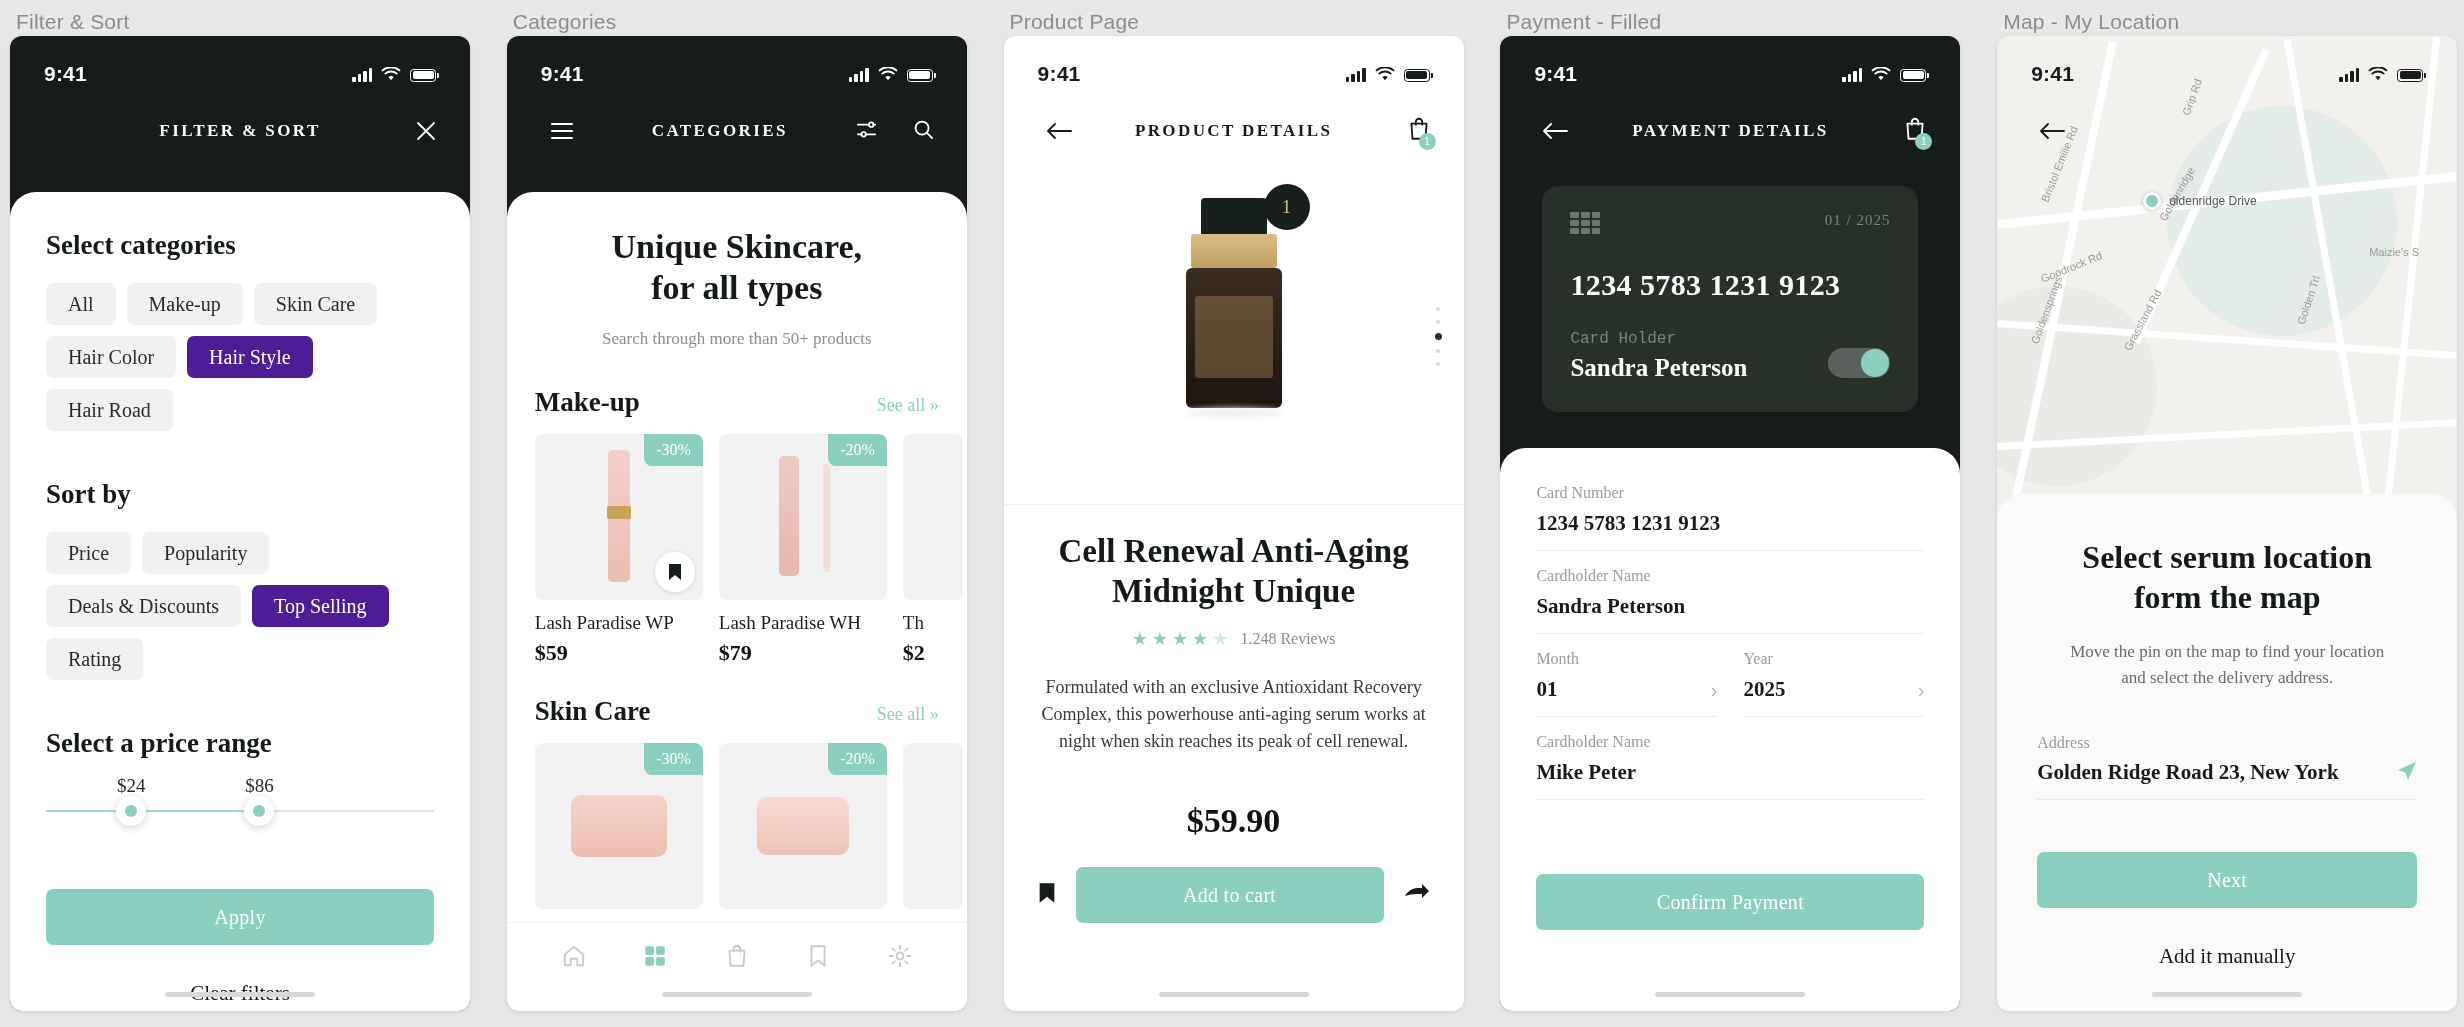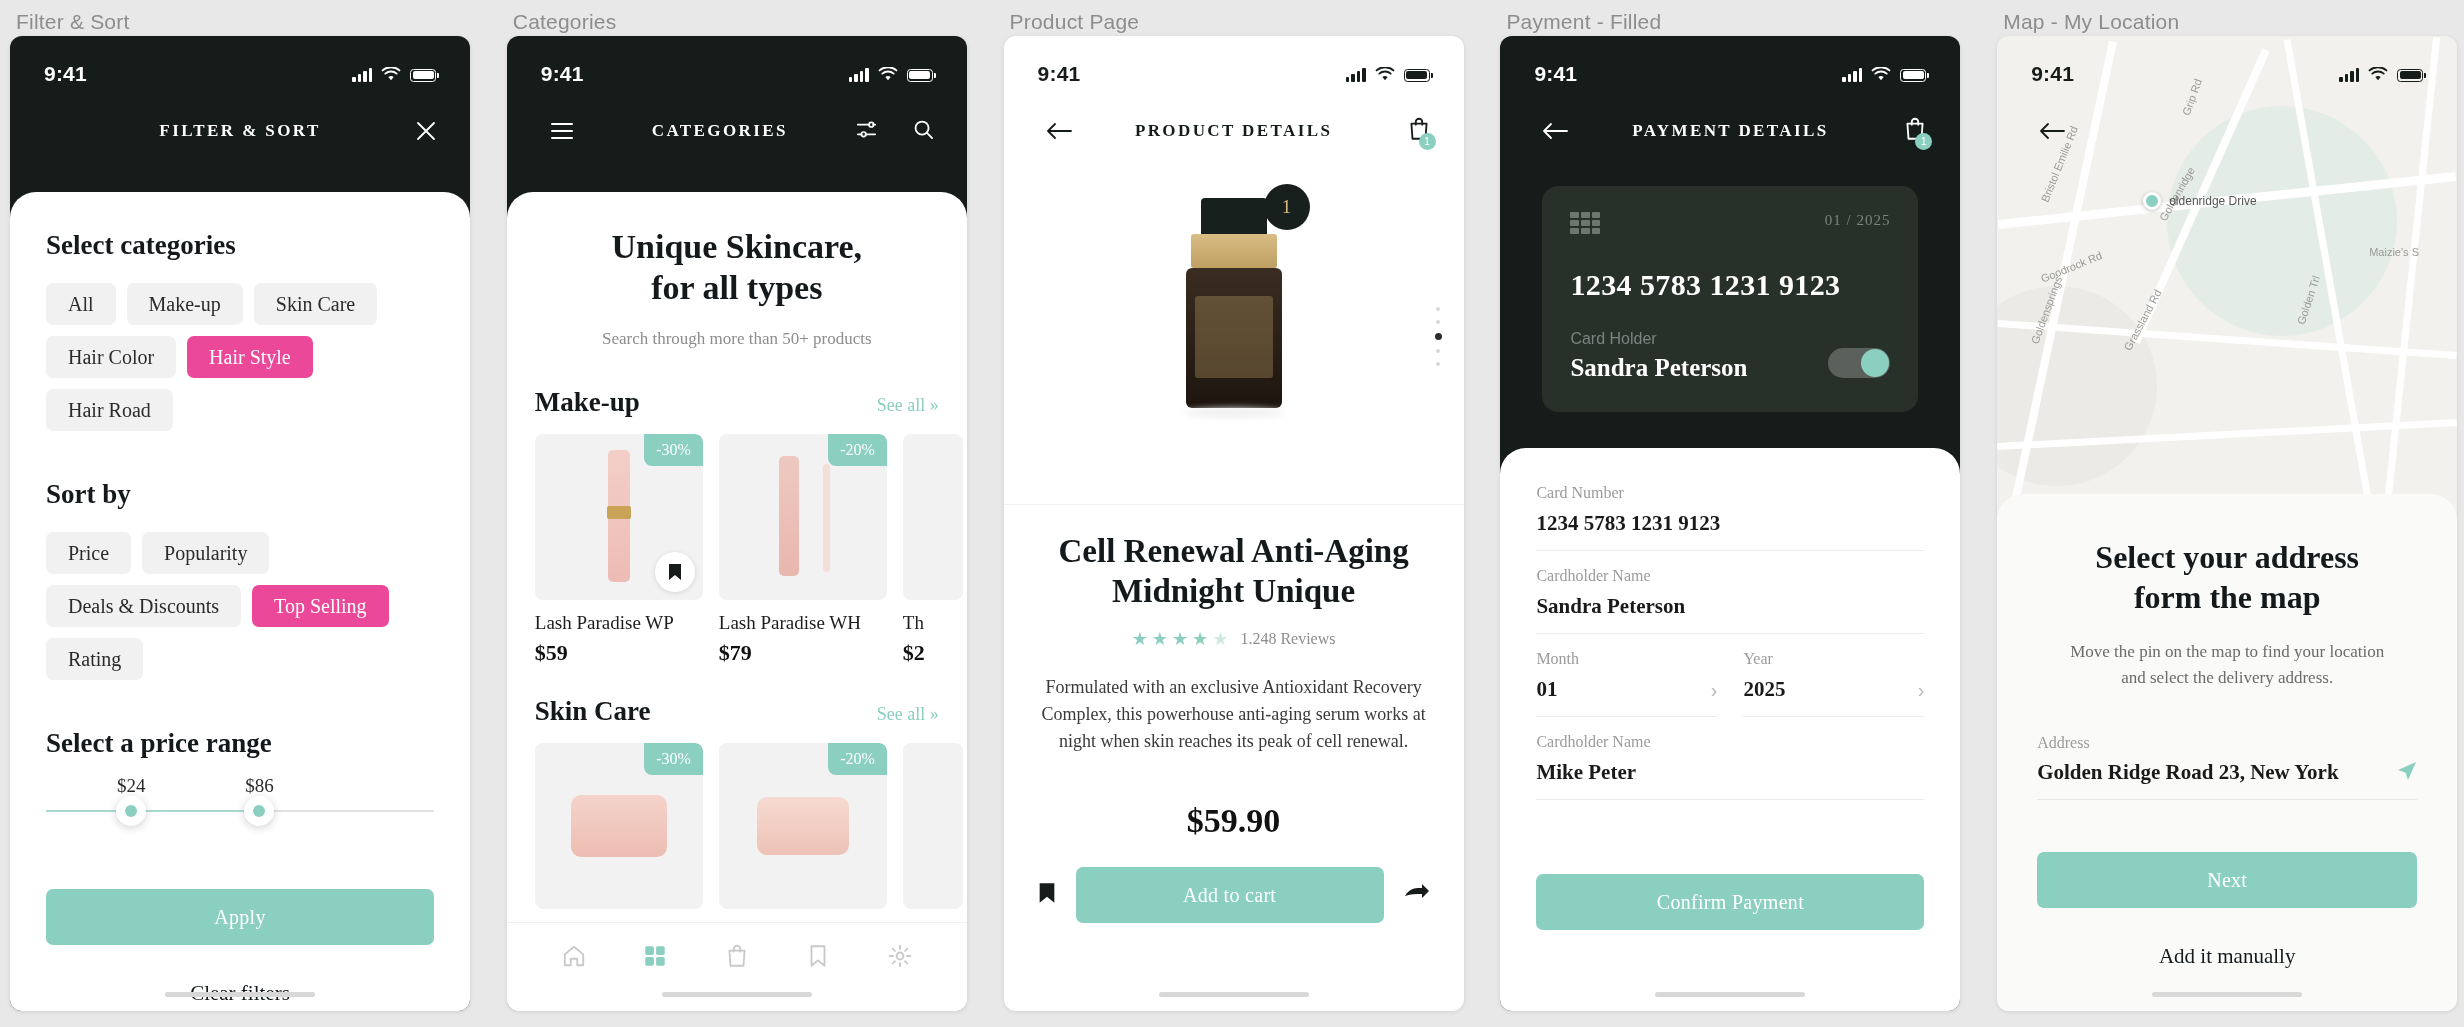--- a/index.html
+++ b/index.html
@@ -49,21 +49,21 @@
   .homebar { position:absolute; left:50%; transform:translateX(-50%); bottom: 14px; width: 150px; height: 5px; background:#d8d8d8; border-radius: 3px; }
   
   .serif { font-family: "Liberation Serif", serif; }
   h2.sec { font-family:"Liberation Serif", serif; font-size: 27px; font-weight: 700; color:#14191c; }
   
   .chiprow { display: flex; flex-wrap: wrap; gap: 11px; }
   .chip {
     font-family: "Liberation Serif", serif; font-size: 20px; color: #2b2b2b;
     background: #f1f1f1; border-radius: 7px; padding: 11px 22px; line-height: 1;
   }
-  .chip.on { background: #ec4899; color: #fff; }
+  .chip.on { background: #4c1d95; color: #fff; }
   
   .slider-wrap { position: relative; margin-top: 30px; height: 46px; }
   .track { position:absolute; top:21px; left:0; right:0; height:2px; background:#e2e2e2; }
   .track-fill { position:absolute; top:21px; height:2px; background:#a5dbce; }
   .knob { position:absolute; top:7px; width:30px; height:30px; border-radius:50%; background:#fff; box-shadow:0 2px 8px rgba(0,0,0,.18); display:flex;align-items:center;justify-content:center;}
   .knob::after{content:"";width:12px;height:12px;border-radius:50%;background:#8bcfc0;}
   .pricelabel { position:absolute; top:-14px; transform:translateX(-50%); font-family:"Liberation Serif",serif; font-size:19px; color:#2b2b2b; }
   
   .btn-primary {
     background:#8bcfc0; color:#fff; border-radius:7px; height:56px;
@@ -85,21 +85,21 @@
   .tabicon.active { color:#8bcfc0; }
   
   .field { padding: 16px 0 14px; border-bottom:1px solid #ececec; }
   .field-label { font-family:"Liberation Serif",serif; font-size:16px; color:#9b9b9b; }
   .field-value { font-family:"Liberation Serif",serif; font-size:21px; font-weight:700; color:#1a1a1a; margin-top:9px; }
   .chev { color:#b9b9b9; font-size:20px; }
   
   .cc { background:#273029; border-radius:16px; padding:26px 28px 30px; position:relative; }
   .cc-num { font-family:"Liberation Serif",serif; font-size:30px; font-weight:700; color:#fff; letter-spacing:.4px; margin-top:34px;}
   .cc-exp { font-family:"Liberation Serif",serif; font-size:15px; color:#7b8480; letter-spacing:1px;}
-  .cc-holder-lab { font-family:Liberation Sans, sans-serif; font-size:16px; color:#7b8480; margin-top:28px;}
+  .cc-holder-lab { font-family:Liberation Mono, monospace; font-size:16px; color:#7b8480; margin-top:28px;}
   .cc-holder { font-family:"Liberation Serif",serif; font-size:25px; font-weight:700; color:#fff; margin-top:6px;}
   .toggle { position:absolute; right:28px; bottom:34px; width:62px; height:30px; background:#5a615d; border-radius:16px; }
   .toggle i{position:absolute; right:1px; top:1px; width:28px;height:28px;border-radius:50%;background:#8bcfc0;}
   .chip-emv { width:30px; height:22px; display:grid; grid-template-columns:repeat(3,1fr); grid-template-rows:repeat(3,1fr); gap:2px;}
   .chip-emv i{background:#6e7672;border-radius:1px;}
   
   .mapcanvas { position:absolute; inset:0; background:#f2f1ee; }
   .road { position:absolute; background:#ffffff; }
   .roadlbl { position:absolute; font-family:"Liberation Sans",sans-serif; font-size:11px; color:#9a9a96; white-space:nowrap; }
   .blob { position:absolute; background:#e7eeea; border-radius:50%; }
@@ -576,21 +576,21 @@
       <div class="navbar" style="position:absolute;left:0;right:0;top:62px;">
         <div class="nav-side">
           <svg width="26" height="18" viewBox="0 0 26 18">
               <path d="M25 9H2M9 2L2 9l7 7" stroke="#151c19" stroke-width="1.8" fill="none" stroke-linecap="round" stroke-linejoin="round"></path>
             </svg>
         </div>
       </div>
 
       <div class="sheet" style="position:absolute;left:0;right:0;top:458px;bottom:0;padding:44px 40px 0;background:#fafaf9;">
         <div class="serif" style="font-size:32px;font-weight:700;text-align:center;line-height:1.24;color:#14191c;">
-          <div>Select your address</div>
+          <div>Select serum location</div>
           <div>form the map</div>
         </div>
         <div class="serif" style="font-size:17px;color:#6b6b6b;text-align:center;line-height:1.5;margin-top:22px;">
           <div>Move the pin on the map to find your location</div>
           <div>and select the delivery address.</div>
         </div>
 
         <div style="margin-top:44px;border-bottom:1px solid #e7e7e5;padding-bottom:14px;">
           <div class="field-label">Address</div>
           <div style="display:flex;align-items:center;justify-content:space-between;margin-top:8px;">

